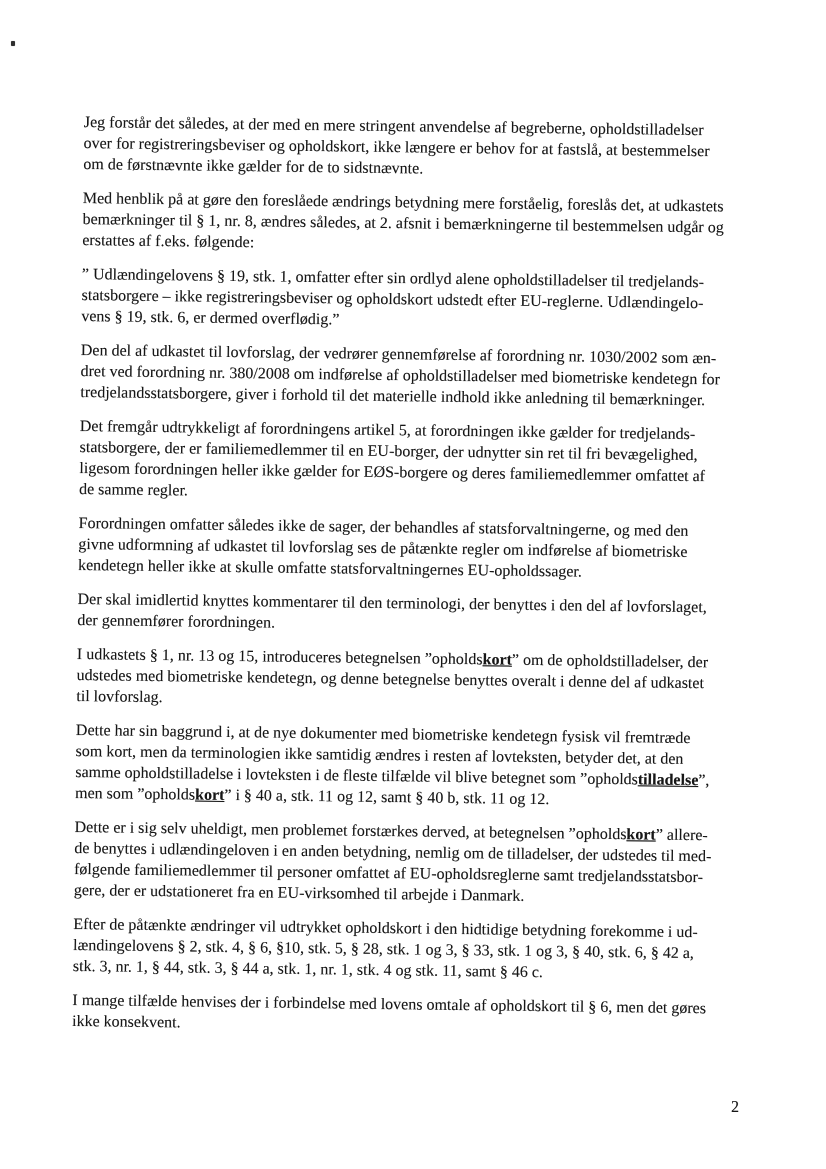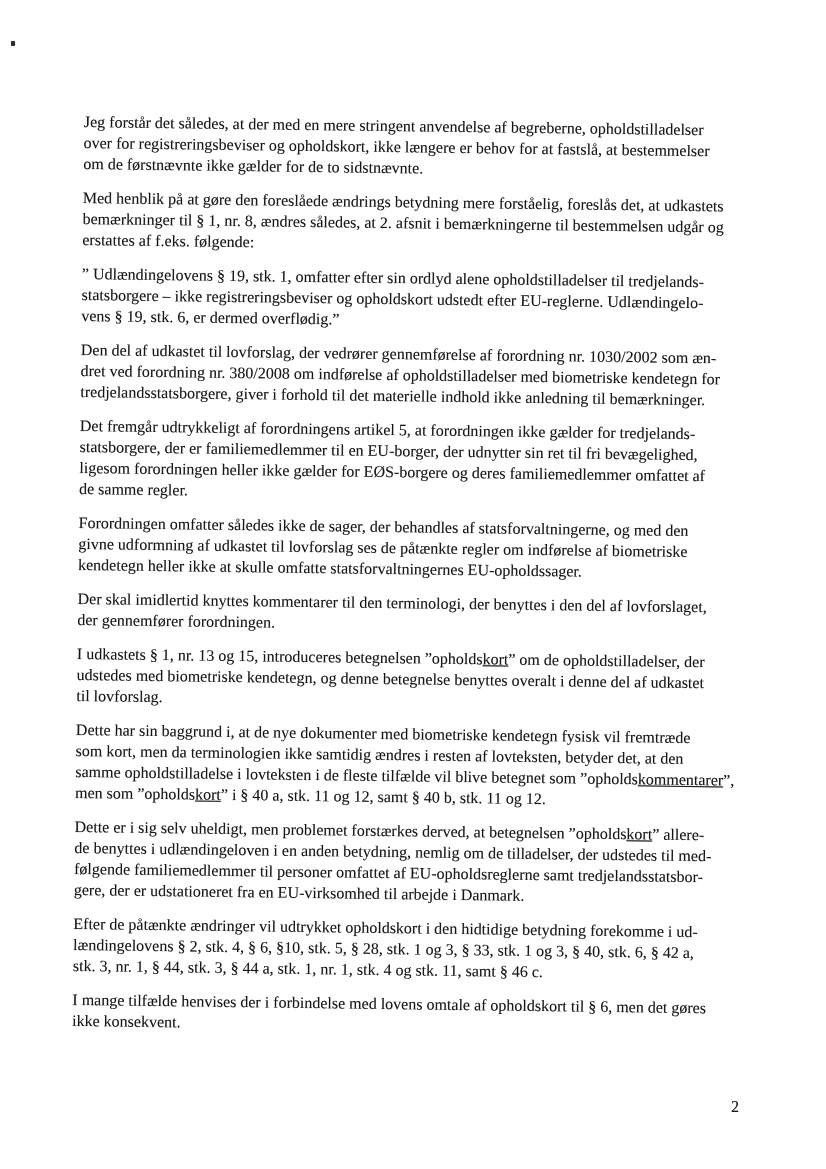--- a/index.html
+++ b/index.html
@@ -16,21 +16,21 @@
     width: 700px;
     transform: rotate(0.75deg);
     transform-origin: 0 0;
     font-size: 16px;
     line-height: 21px;
     color: var(--ink, #161616);
     text-shadow: 0.2px 0.2px 0 rgba(20,20,20,0.35);
   }
   .para { margin: 0 0 13px 0; }
   .line { display: block; white-space: pre; }
-  .b { font-weight: normal; }
+  .b { font-weight: bold; }
   .u { text-decoration: underline; }
   .pagenum {
     position: absolute;
     left: 731px; top: 1098px;
     font-size: 16px;
     color: var(--ink, #161616);
     text-shadow: 0.2px 0.2px 0 rgba(20,20,20,0.35);
   }
   .speck {
     position: absolute;
@@ -83,21 +83,21 @@
       <span class="line">der gennemfører forordningen.</span>
     </p>
     <p class="para">
       <span class="line">I udkastets § 1, nr. 13 og 15, introduceres betegnelsen ”opholds<span class="b u">kort</span>” om de opholdstilladelser, der</span>
       <span class="line">udstedes med biometriske kendetegn, og denne betegnelse benyttes overalt i denne del af udkastet</span>
       <span class="line">til lovforslag.</span>
     </p>
     <p class="para">
       <span class="line">Dette har sin baggrund i, at de nye dokumenter med biometriske kendetegn fysisk vil fremtræde</span>
       <span class="line">som kort, men da terminologien ikke samtidig ændres i resten af lovteksten, betyder det, at den</span>
-      <span class="line">samme opholdstilladelse i lovteksten i de fleste tilfælde vil blive betegnet som ”opholds<span class="b u">kommentarer</span>”,</span>
+      <span class="line">samme opholdstilladelse i lovteksten i de fleste tilfælde vil blive betegnet som ”opholds<span class="b u">tilladelse</span>”,</span>
       <span class="line">men som ”opholds<span class="b u">kort</span>” i § 40 a, stk. 11 og 12, samt § 40 b, stk. 11 og 12.</span>
     </p>
     <p class="para">
       <span class="line">Dette er i sig selv uheldigt, men problemet forstærkes derved, at betegnelsen ”opholds<span class="b u">kort</span>” allere-</span>
       <span class="line">de benyttes i udlændingeloven i en anden betydning, nemlig om de tilladelser, der udstedes til med-</span>
       <span class="line">følgende familiemedlemmer til personer omfattet af EU-opholdsreglerne samt tredjelandsstatsbor-</span>
       <span class="line">gere, der er udstationeret fra en EU-virksomhed til arbejde i Danmark.</span>
     </p>
     <p class="para">
       <span class="line">Efter de påtænkte ændringer vil udtrykket opholdskort i den hidtidige betydning forekomme i ud-</span>

